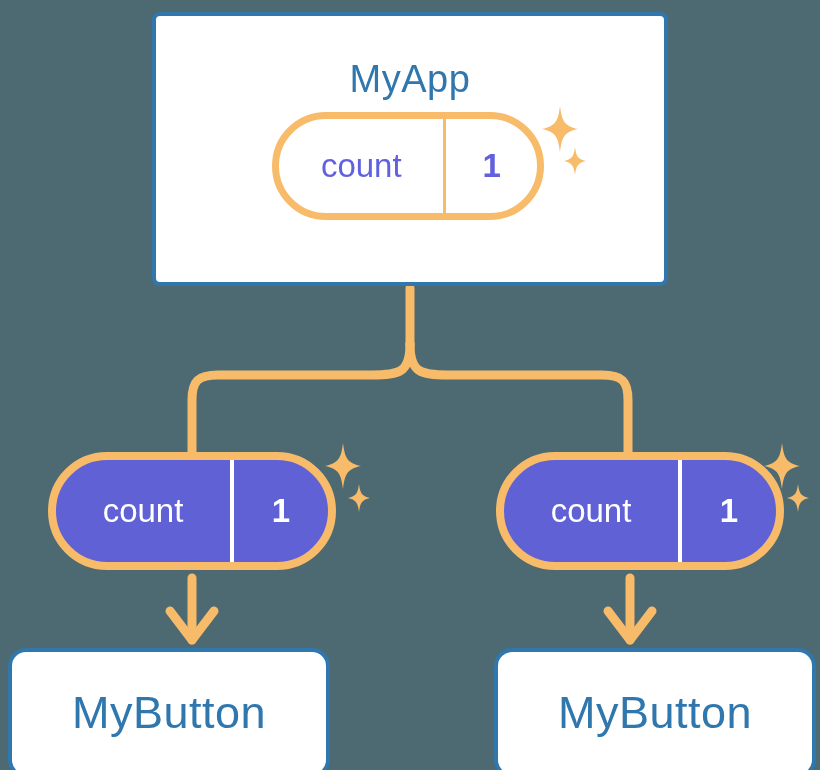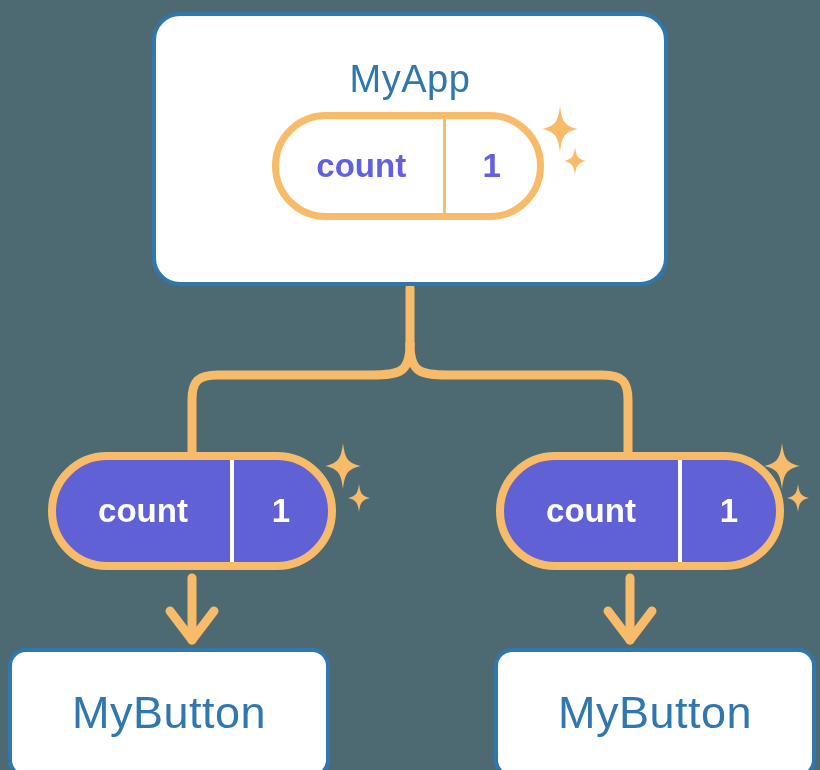--- a/index.html
+++ b/index.html
@@ -36,21 +36,21 @@
     background: #ffffff;
     border: 4px solid #2f77ad;
     border-radius: 18px;
     box-sizing: border-box;
   }
   #root-card {
     left: 152px;
     top: 12px;
     width: 516px;
     height: 274px;
-    border-radius: 28px;
+    border-radius: 8px;
   }
   .card-title {
     position: absolute;
     left: 0;
     right: 0;
     text-align: center;
     color: #2f77ad;
     font-size: 38px;
     font-weight: 400;
     letter-spacing: 0.5px;
@@ -101,21 +101,21 @@
     border-radius: 999px;
     z-index: -1;
     box-sizing: border-box;
   }
   .pill-key, .pill-val {
     display: flex;
     align-items: center;
     justify-content: center;
     box-sizing: border-box;
   }
-  .pill-key { font-weight: 700; }
+  .pill-key { font-weight: 400; }
   .pill-val { font-weight: 700; }
 
   
   #root-pill-wrap { left: 272px; top: 112px; }
   #root-pill {
     width: 272px;
     height: 108px;
     border-width: 7px;
     border-radius: 999px;
     background: #ffffff;

